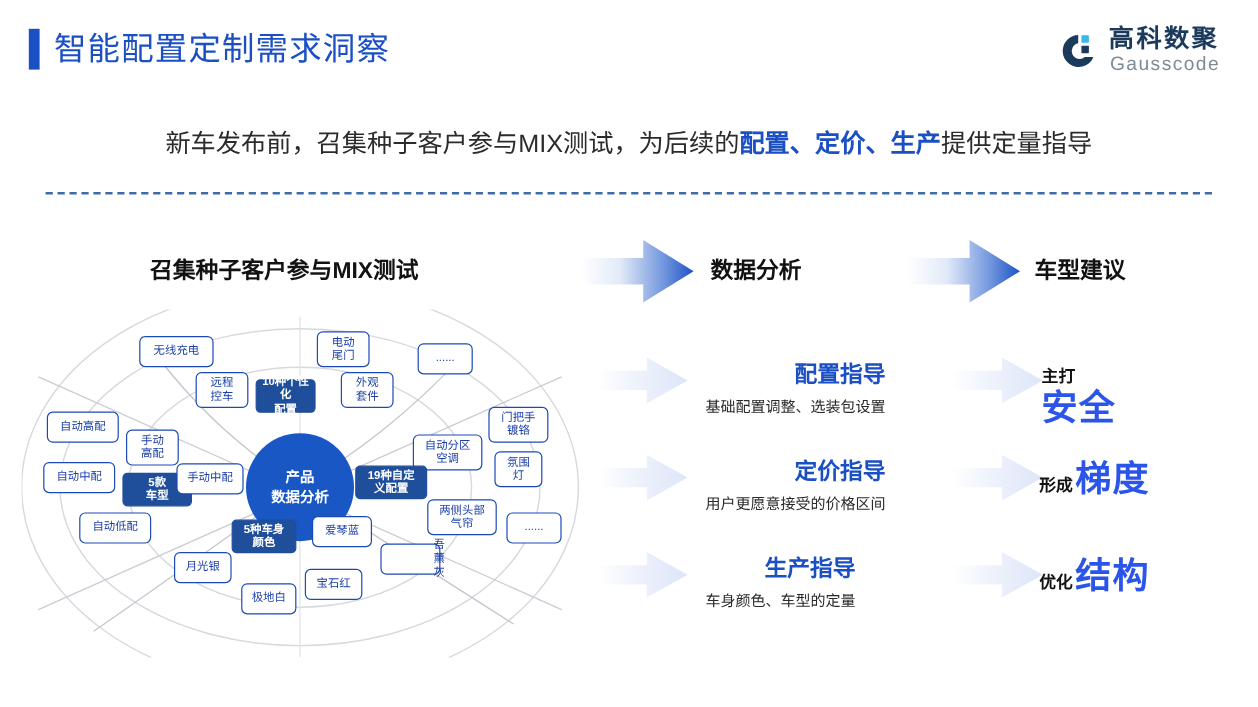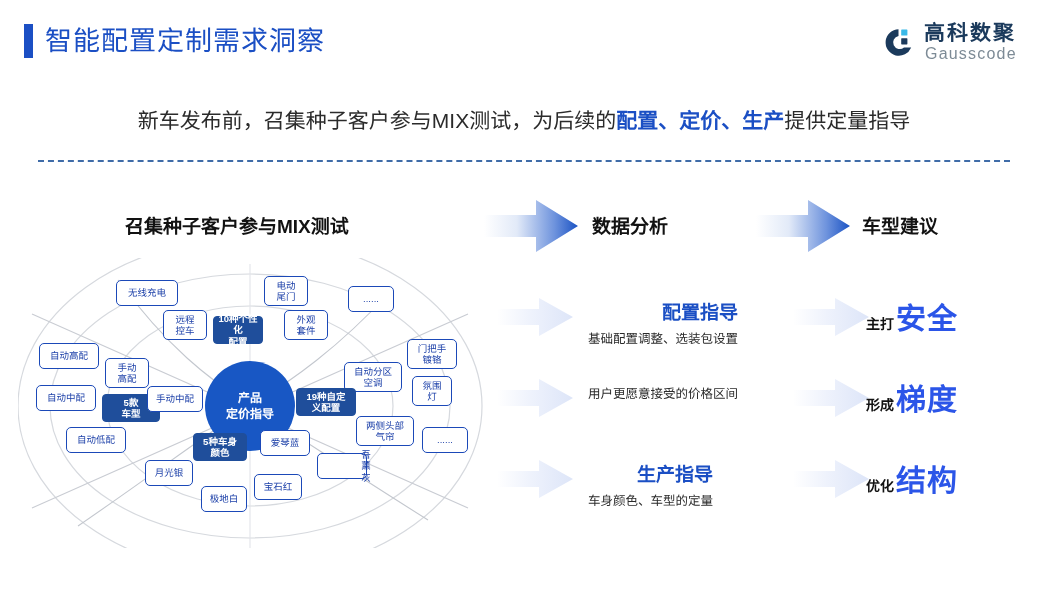--- a/index.html
+++ b/index.html
@@ -74,21 +74,21 @@
   
   .mid-item{position:absolute;left:588px;white-space:nowrap;}
   .mid-1{top:300px;}
   .mid-2{top:381px;}
   .mid-3{top:462px;}
   .mid-title{font-size:19px;font-weight:bold;color:#1b4fc4;line-height:26px;text-align:right;}
   .mid-desc{font-size:12.5px;color:#2a2a2a;line-height:20px;margin-top:3px;}
 
   
   .right-item{position:absolute;left:866px;white-space:nowrap;display:flex;align-items:baseline;}
-  .rt-1{top:302px;}
+  .rt-1{top:302px;flex-direction:column;}
   .rt-2{top:383px;}
   .rt-3{top:464px;}
   .right-small{font-size:14px;font-weight:bold;color:#121212;line-height:22px;}
   .right-big{font-size:30px;font-weight:bold;color:#2b55e8;line-height:34px;margin-left:2px;letter-spacing:1px;}
 
   
   .mindmap{position:absolute;left:18px;top:258px;width:480px;height:290px;}
   .mm-svg{position:absolute;left:0;top:0;}
 
   .node{
@@ -209,20 +209,21 @@
     <svg width="78" height="42" viewBox="0 0 78 42">
       <path d="M0,13 L42,13 L42,2 L76,21 L42,40 L42,29 L0,29 Z" fill="url(#gFaint)"></path>
     </svg>
   </div>
 
   <div class="mid-item mid-1">
     <div class="mid-title">配置指导</div>
     <div class="mid-desc">基础配置调整、选装包设置</div>
   </div>
   <div class="mid-item mid-2">
+    <div class="mid-title">定价指导</div>
     <div class="mid-desc">用户更愿意接受的价格区间</div>
   </div>
   <div class="mid-item mid-3">
     <div class="mid-title">生产指导</div>
     <div class="mid-desc">车身颜色、车型的定量</div>
   </div>
 
   <div class="right-item rt-1">
     <span class="right-small">主打</span>
     <span class="right-big">安全</span>
@@ -250,31 +251,31 @@
       </g>
       <g fill="none" stroke="#c3c7ce" stroke-width="1.1">
         <path d="M100 22 C 150 90, 190 120, 232 148"></path>
         <path d="M372 34 C 320 90, 275 122, 232 148"></path>
         <path d="M60 268 C 130 220, 190 175, 232 148"></path>
         <path d="M410 262 C 340 218, 276 176, 232 148"></path>
       </g>
     </svg>
 
     <div class="center-node" style="left:187px;top:103px;width:90px;height:90px;">产品
-定价指导</div>
+数据分析</div>
 
     <div class="node out" style="left:98px;top:22px;width:62px;height:26px;">无线充电</div>
     <div class="node out" style="left:207px;top:18px;width:44px;height:30px;margin-left:39px;">电动
 尾门</div>
     <div class="node out" style="left:330px;top:28px;width:46px;height:26px;">......</div>
     <div class="node out" style="left:145px;top:52px;width:44px;height:30px;">远程
 控车</div>
     <div class="node fill" style="left:195px;top:58px;width:50px;height:28px;">10种个性化
 配置</div>
-    <div class="node out" style="left:266px;top:52px;width:44px;height:30px;">外观
+    <div class="node out" style="left:266px;top:52px;width:44px;height:30px;font-family:Liberation Mono, monospace;">外观
 套件</div>
     <div class="node out" style="left:389px;top:81px;width:50px;height:30px;">门把手
 镀铬</div>
     <div class="node out" style="left:21px;top:85px;width:60px;height:26px;">自动高配</div>
     <div class="node out" style="left:87px;top:100px;width:44px;height:30px;">手动
 高配</div>
     <div class="node out" style="left:326px;top:104px;width:58px;height:30px;">自动分区
 空调</div>
     <div class="node out" style="left:394px;top:118px;width:40px;height:30px;">氛围
 灯</div>

